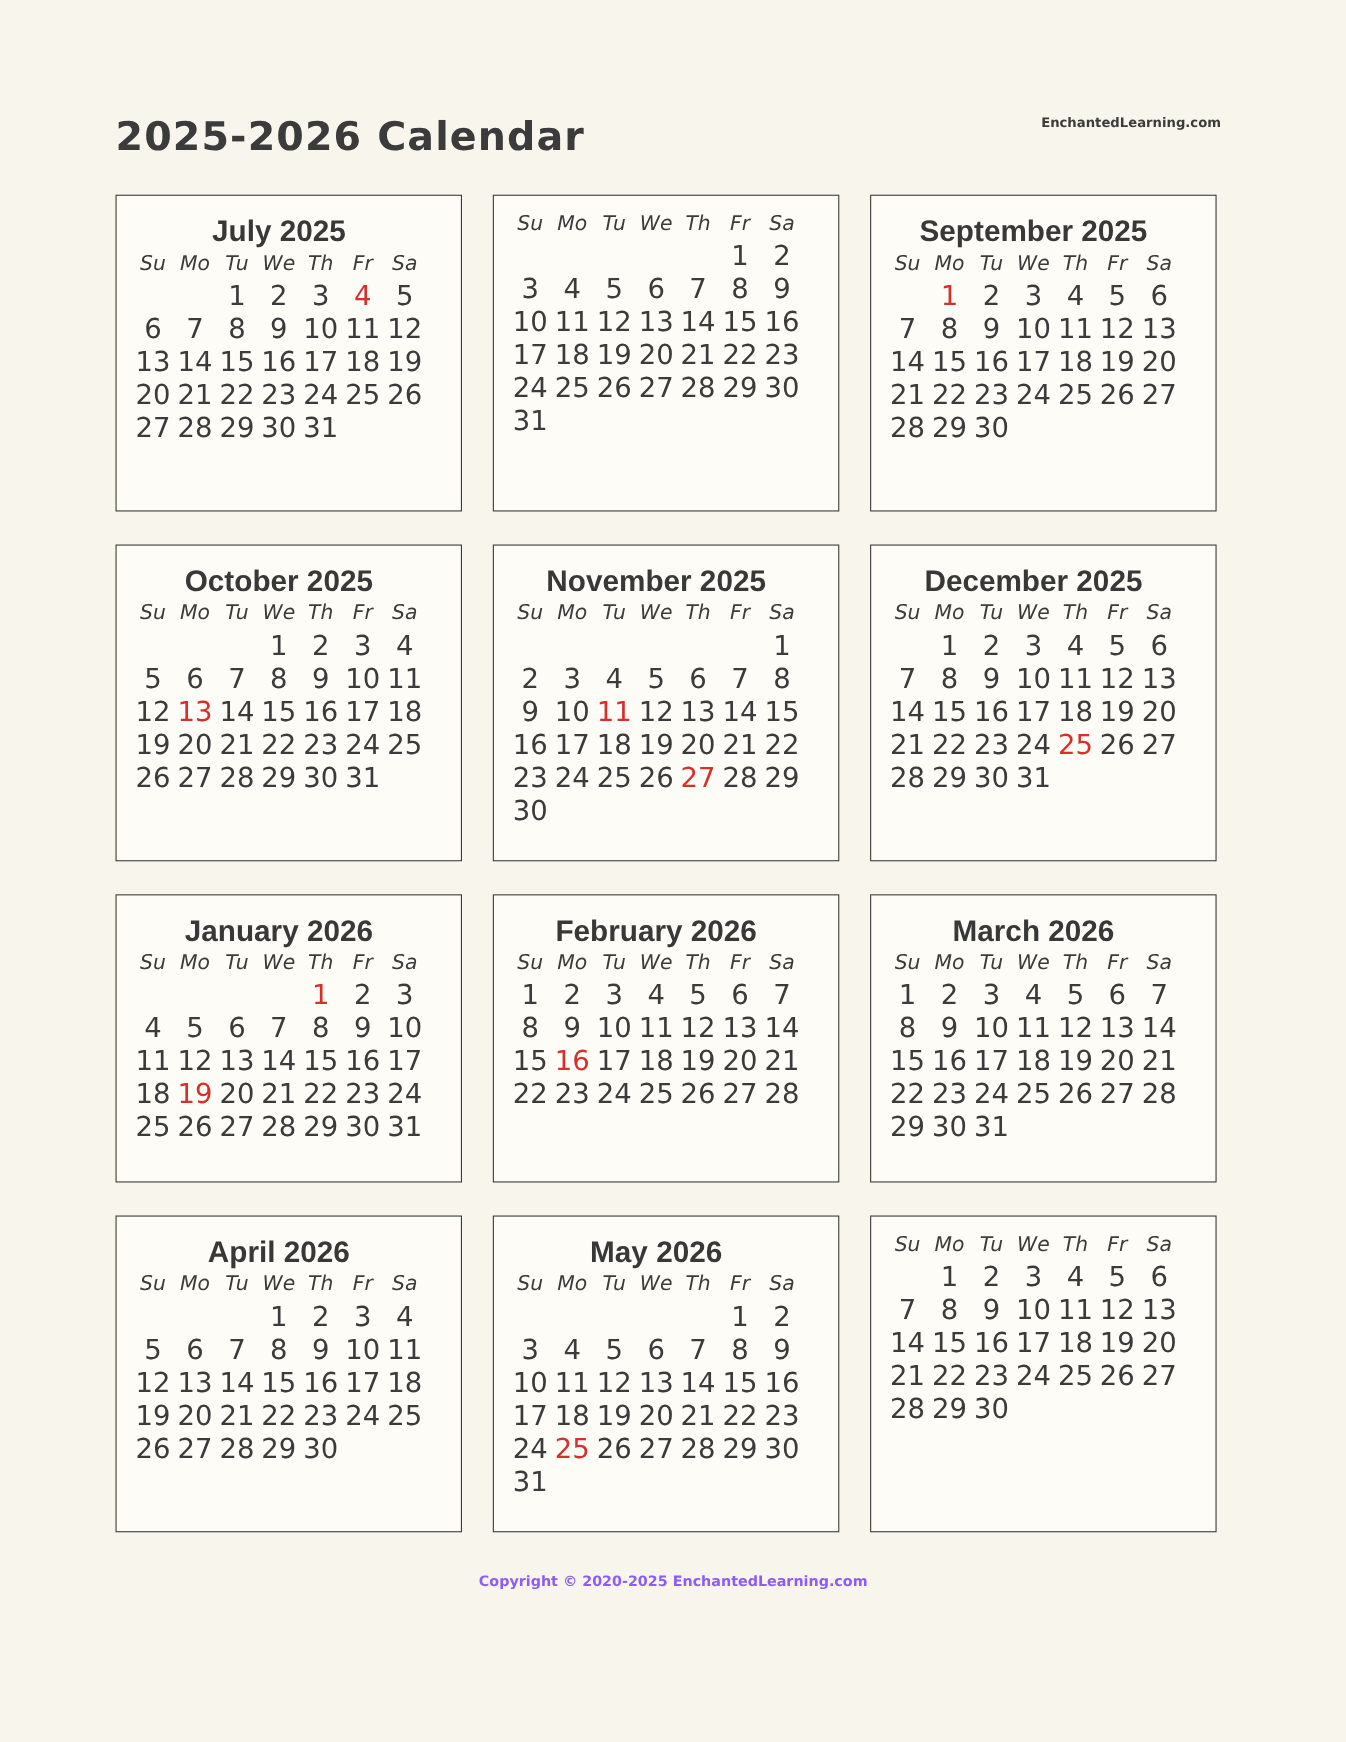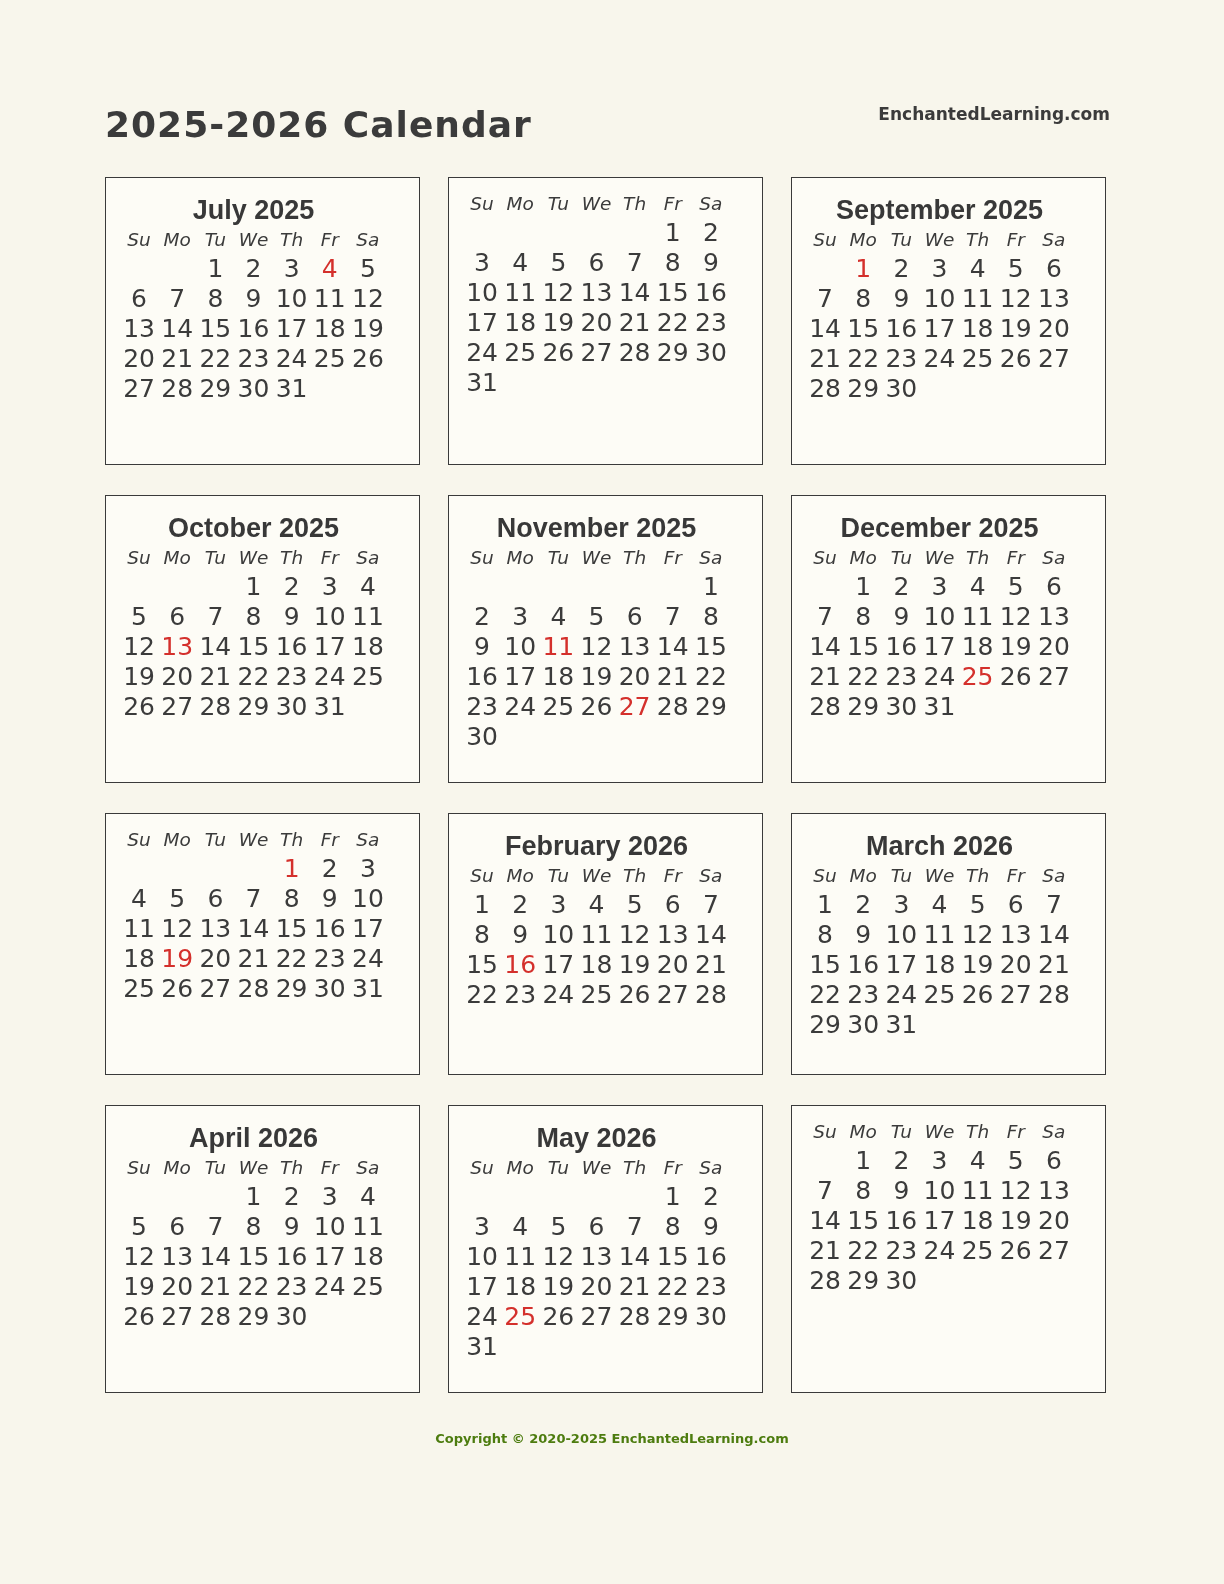--- a/index.html
+++ b/index.html
@@ -20,21 +20,21 @@
   }
   .page-title{
     position:absolute;left:105px;top:104px;margin:0;
     font-family:"DejaVu Sans", sans-serif;
     font-size:36px;font-weight:700;letter-spacing:1px;
     color:var(--ink);
     text-align:right;
   }
   .site-name{
     position:absolute;top:104px;right:114px;
-    font-size:17px;font-weight:700;color:var(--ink);
+    font-size:12px;font-weight:700;color:var(--ink);
   }
   .months-grid{
     position:absolute;left:105px;top:177px;width:1001px;
     display:grid;
     grid-template-columns:repeat(3,315px);
     grid-template-rows:288px 288px 262px 288px;
     column-gap:28px;row-gap:30px;
   }
   .month-box{
     background:var(--box-bg);
@@ -63,21 +63,21 @@
     grid-auto-rows:30px;
   }
   .date-cell{
     text-align:center;line-height:30px;
     font-size:25px;color:var(--ink);
   }
   .date-cell.holiday{color:var(--holiday);}
   .page-footer{
     position:absolute;top:1431px;left:0;width:100%;
     text-align:center;
-    font-size:13px;font-weight:600;color:#4d7c0f;
+    font-size:13px;font-weight:600;color:#8b5cf6;
   }
 </style>
 </head>
 <body>
 
 <div class="site-name">EnchantedLearning.com</div>
 <h1 class="page-title">2025-2026 Calendar</h1>
 
 <main class="months-grid">
   <section class="month-box">
@@ -365,20 +365,21 @@
         <span class="date-cell">26</span>
         <span class="date-cell">27</span>
         <span class="date-cell">28</span>
         <span class="date-cell">29</span>
         <span class="date-cell">30</span>
         <span class="date-cell">31</span>
       </div>
   </section>
 
   <section class="month-box">
+    <h2 class="month-title">January 2026</h2>
     <div class="weekday-row">
         <span class="weekday">Su</span>
         <span class="weekday">Mo</span>
         <span class="weekday">Tu</span>
         <span class="weekday">We</span>
         <span class="weekday">Th</span>
         <span class="weekday">Fr</span>
         <span class="weekday">Sa</span>
       </div>
     <div class="dates-grid">

